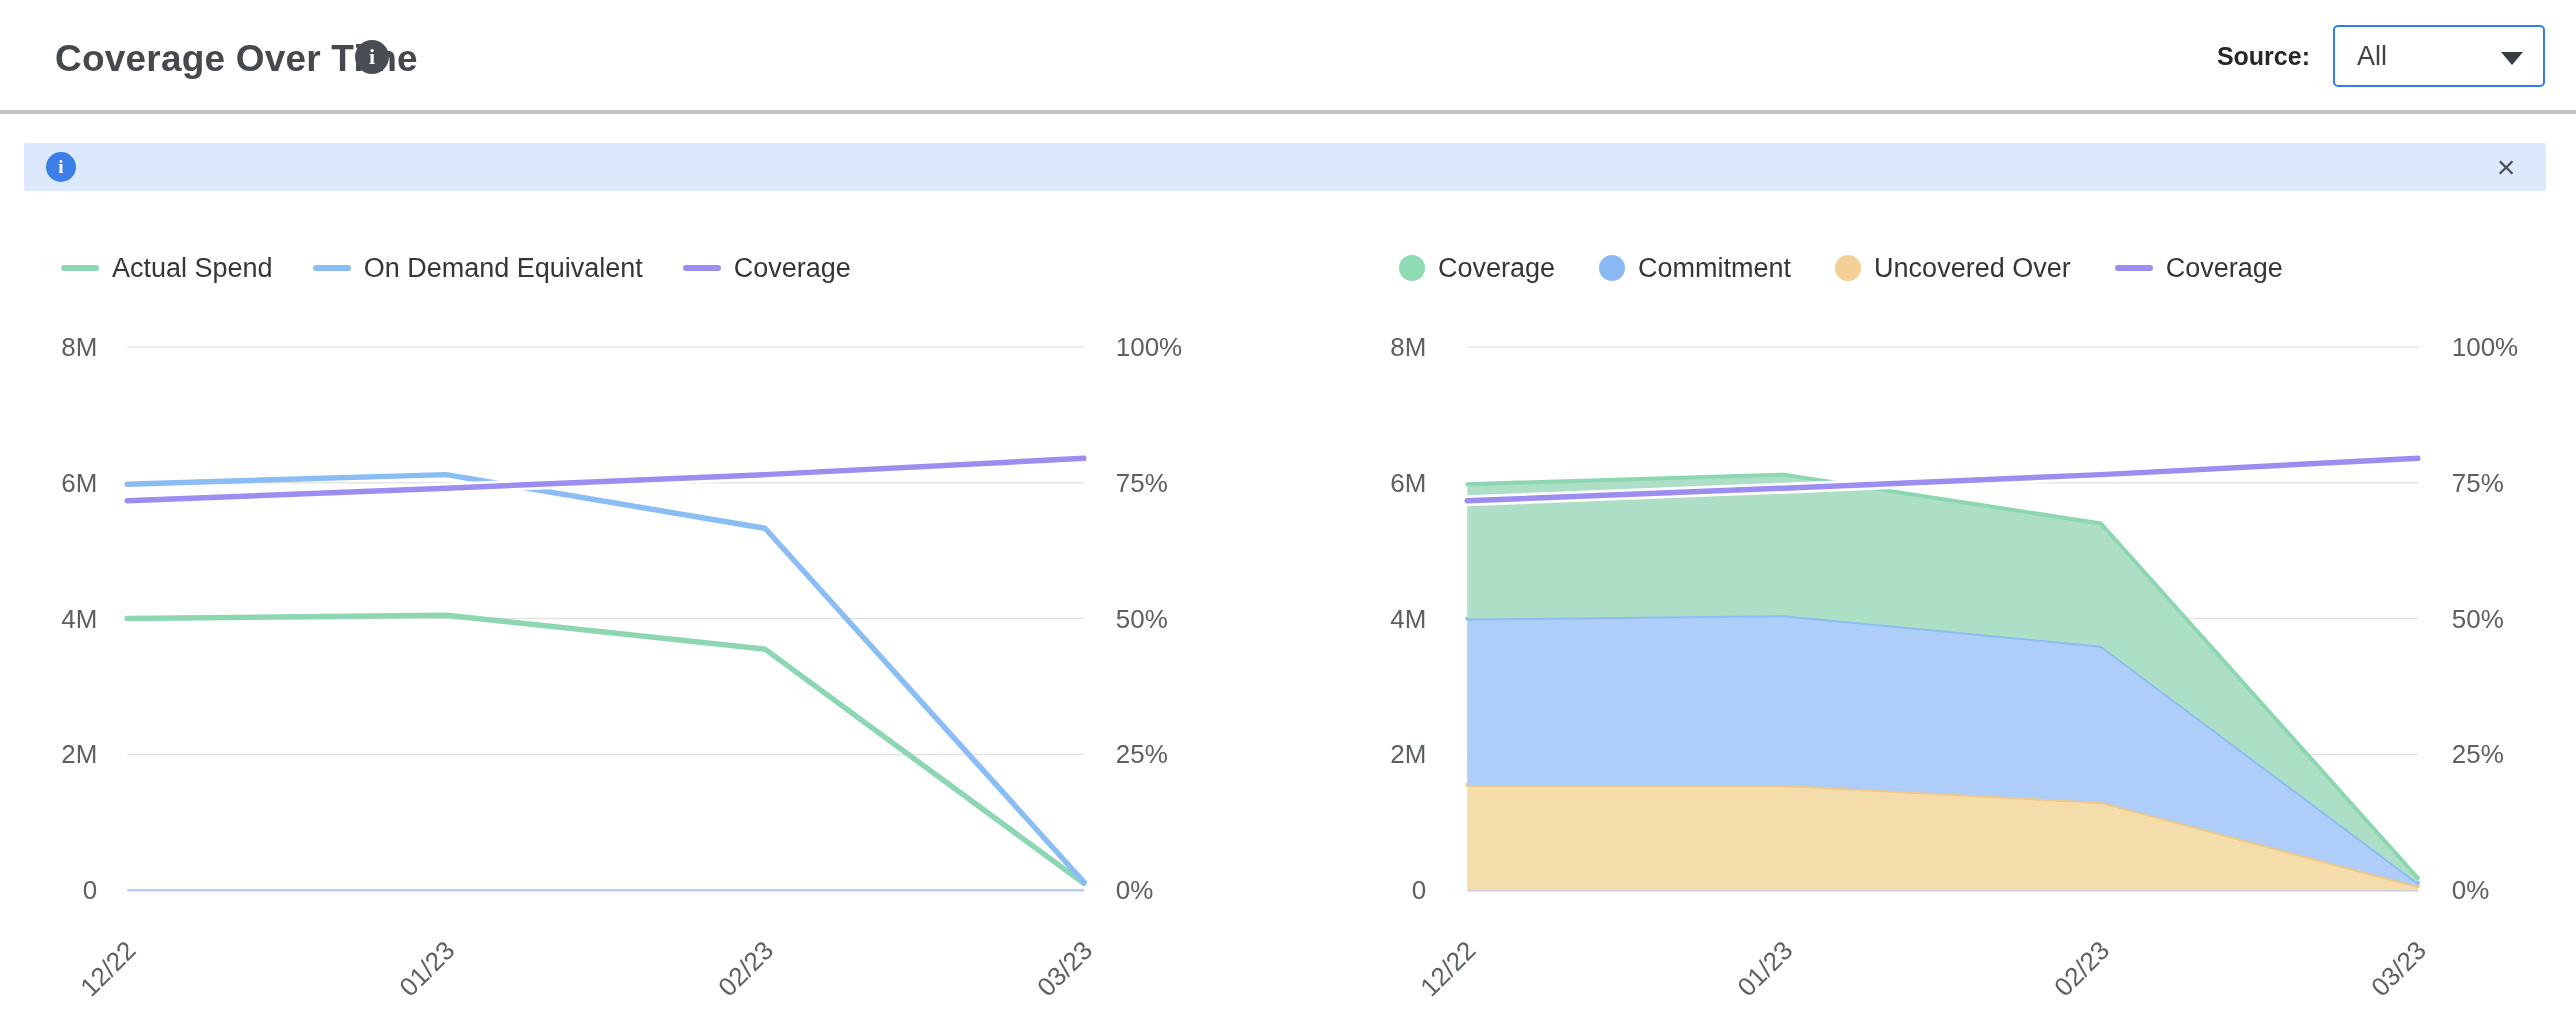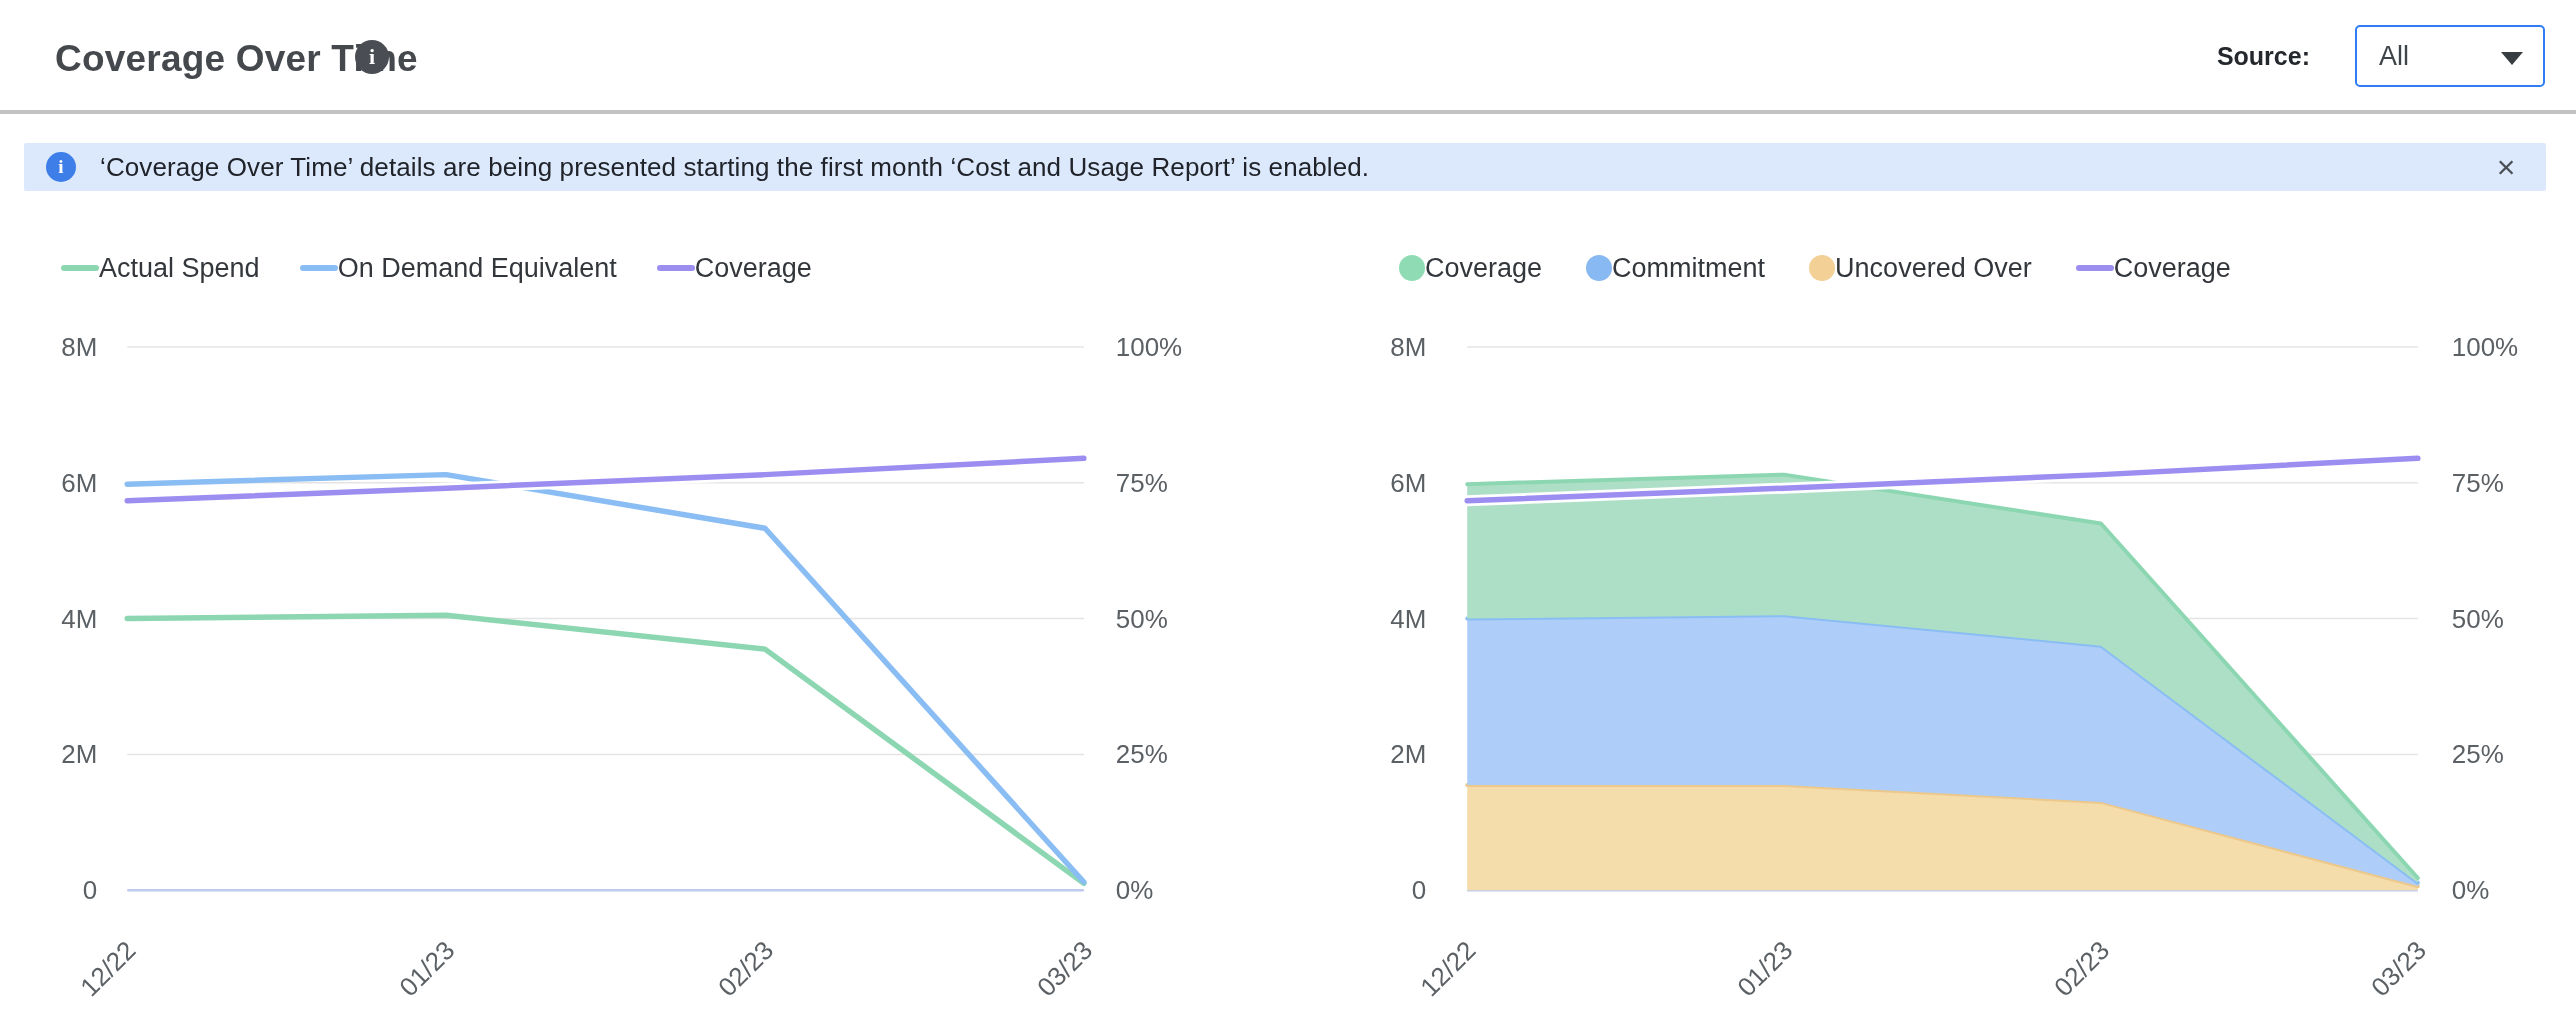--- a/index.html
+++ b/index.html
@@ -20,21 +20,21 @@
     color:#fff; font-weight:800; font-size:22px; font-style:normal;
     display:flex; align-items:center; justify-content:center;
     font-family:"Liberation Serif", serif; cursor:pointer;
   }
   .source-wrap { position:absolute; right:30px; top:0; height:112px; }
   .source-label {
     position:absolute; right:236px; top:42px;
     font-size:25px; font-weight:700; color:var(--source-text); white-space:nowrap;
   }
   .dropdown {
-    position:absolute; right:1px; top:25px; width:190px; height:62px;
+    position:absolute; right:1px; top:25px; width:212px; height:62px;
     border:2px solid var(--dropdown-border); border-radius:5px; background:#fff;
     display:flex; align-items:center; cursor:pointer;
   }
   .dropdown-value { margin-left:22px; font-size:27px; color:var(--dropdown-text); }
   .dropdown-caret {
     position:absolute; right:20px; top:25px; width:0; height:0;
     border-left:11px solid transparent; border-right:11px solid transparent;
     border-top:13px solid var(--caret-color);
   }
   .divider { position:absolute; left:0; top:110px; width:2576px; height:4px; background:var(--divider); }
@@ -52,21 +52,21 @@
   }
   .banner-text { margin-left:24px; font-size:26px; color:var(--banner-text); letter-spacing:0.1px; }
   .banner-close {
     position:absolute; right:22px; top:6px; width:36px; height:36px;
     background:transparent; border:none; font-size:32px; line-height:36px;
     color:var(--close-color); cursor:pointer; font-family:"Liberation Sans", sans-serif;
   }
   .legend { position:absolute; top:250px; height:36px; display:flex; align-items:center; }
   #legend-left { left:61px; gap:40px; }
   #legend-right { left:1399px; gap:44px; }
-  .legend-item { display:flex; align-items:center; cursor:pointer; }
+  .legend-item { display:flex; align-items:center; gap:13px; cursor:pointer; }
   .legend-label { font-size:27px; color:var(--legend-text); }
   .marker-line { width:38px; height:6px; border-radius:3px; }
   .marker-dot { width:26px; height:26px; border-radius:50%; }
   .chart { position:absolute; top:330px;text-align:center; }
   #chart-left  { left:40px;   width:1199px; height:685px; }
   #chart-right { left:1359px; width:1217px; height:685px; }
   svg text { font-family:"Liberation Sans", sans-serif; }
 </style>
 </head>
 <body>
@@ -79,21 +79,20 @@
   <div class="dropdown">
     <span class="dropdown-value">All</span>
     <span class="dropdown-caret"></span>
   </div>
 </div>
 
 <div class="divider"></div>
 
 <div class="banner">
   <i class="banner-info-icon">i</i>
-  <span class="banner-text">‘Coverage Over Time’ details are being presented starting the first month ‘Cost and Usage Report’ is enabled.</span>
   <button class="banner-close">×</button>
 </div>
 
 <div id="legend-left" class="legend">
     <span class="legend-item">
       <span class="marker-line" style="background: rgb(140, 215, 178);"></span>
       <span class="legend-label">Actual Spend</span>
     </span>
     <span class="legend-item">
       <span class="marker-line" style="background: rgb(138, 189, 243);"></span>

